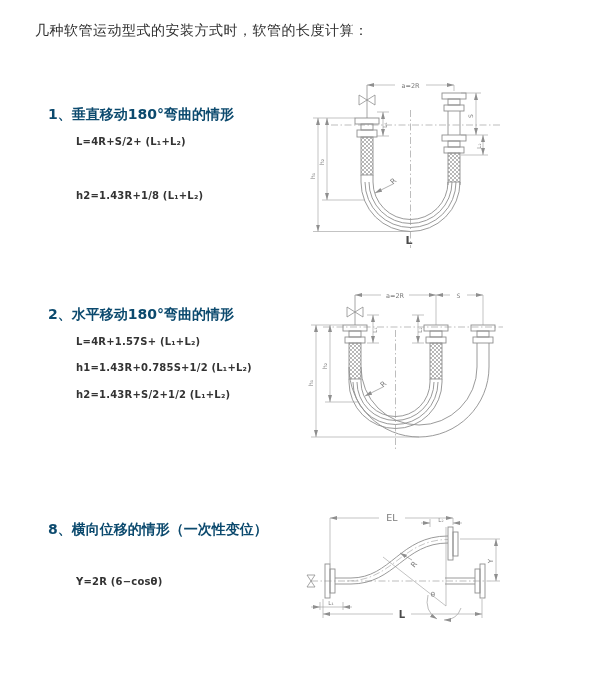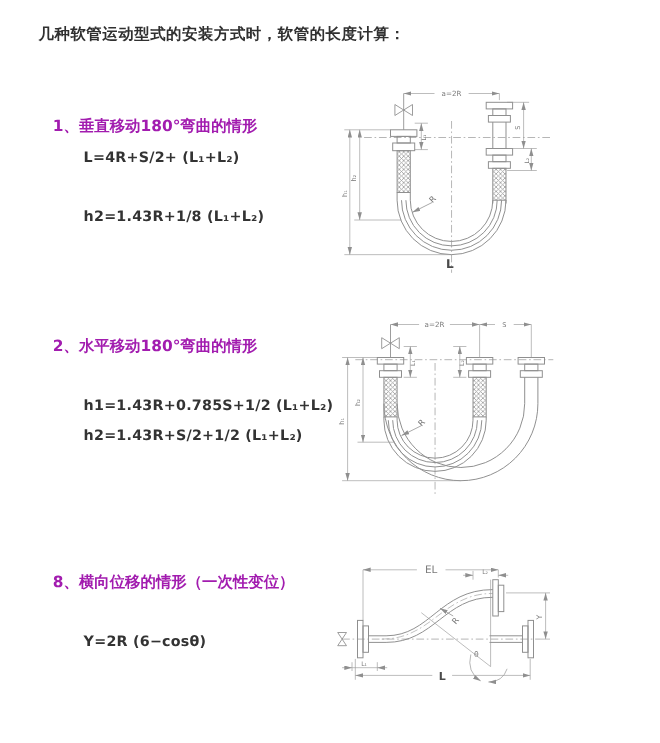--- a/index.html
+++ b/index.html
@@ -1,46 +1,47 @@
 <!DOCTYPE html>
 <html><head>
 <meta charset="utf-8">
 <style>
   html,body{margin:0;padding:0;background:#ffffff;}
   #page{
     position:relative;width:600px;height:675px;background:#ffffff;overflow:hidden;
     font-family:"DejaVu Sans","Liberation Sans",sans-serif;color:#2e2e2e;
   }
   .doc-title{
-    position:absolute;left:35px;top:22px;font-size:14px;font-weight:bold;
+    position:absolute;left:35px;top:22px;font-size:14px;font-weight:normal;
     letter-spacing:0.5px;color:#303030;white-space:nowrap;text-align:right;
   }
   .sec-heading{
-    position:absolute;font-size:14px;font-weight:bold;color:#a21caf;white-space:nowrap;
+    position:absolute;font-size:14px;font-weight:bold;color:#0c4a6e;white-space:nowrap;
   }
   .formula{
-    position:absolute;font-size:13px;font-weight:bold;color:#333333;white-space:nowrap;
+    position:absolute;font-size:10px;font-weight:bold;color:#333333;white-space:nowrap;
     letter-spacing:0.2px;
   }
   svg{position:absolute;overflow:visible;}
   svg text{font-family:"DejaVu Sans","Liberation Sans",sans-serif;}
   .dimtxt{fill:#7a7a7a;}
 </style>
 </head>
 <body>
 
 <div id="page">
 
   <div class="doc-title">几种软管运动型式的安装方式时，软管的长度计算：</div>
 
   <div class="sec-heading" style="left:48px;top:106px">1、垂直移动180°弯曲的情形</div>
   <div class="formula" style="left:76px;top:136px">L=4R+S/2+ (L₁+L₂)</div>
   <div class="formula" style="left:76px;top:190px">h2=1.43R+1/8 (L₁+L₂)</div>
 
   <div class="sec-heading" style="left:48px;top:306px">2、水平移动180°弯曲的情形</div>
+  <div class="formula" style="left:76px;top:336px">L=4R+1.57S+ (L₁+L₂)</div>
   <div class="formula" style="left:76px;top:362px">h1=1.43R+0.785S+1/2 (L₁+L₂)</div>
   <div class="formula" style="left:76px;top:389px">h2=1.43R+S/2+1/2 (L₁+L₂)</div>
 
   <div class="sec-heading" style="left:48px;top:521px">8、横向位移的情形（一次性变位）</div>
   <div class="formula" style="left:76px;top:576px">Y=2R (6−cosθ)</div>
 
   <svg style="left:303px;top:70px" width="230" height="190" viewBox="0 0 230 190">
     <defs>
       <marker id="arr1" markerWidth="8" markerHeight="6" refX="7" refY="2" orient="auto-start-reverse" markerUnits="userSpaceOnUse">
         <path d="M0,0 L7,2 L0,4 z" fill="#8f8f8f"></path>

